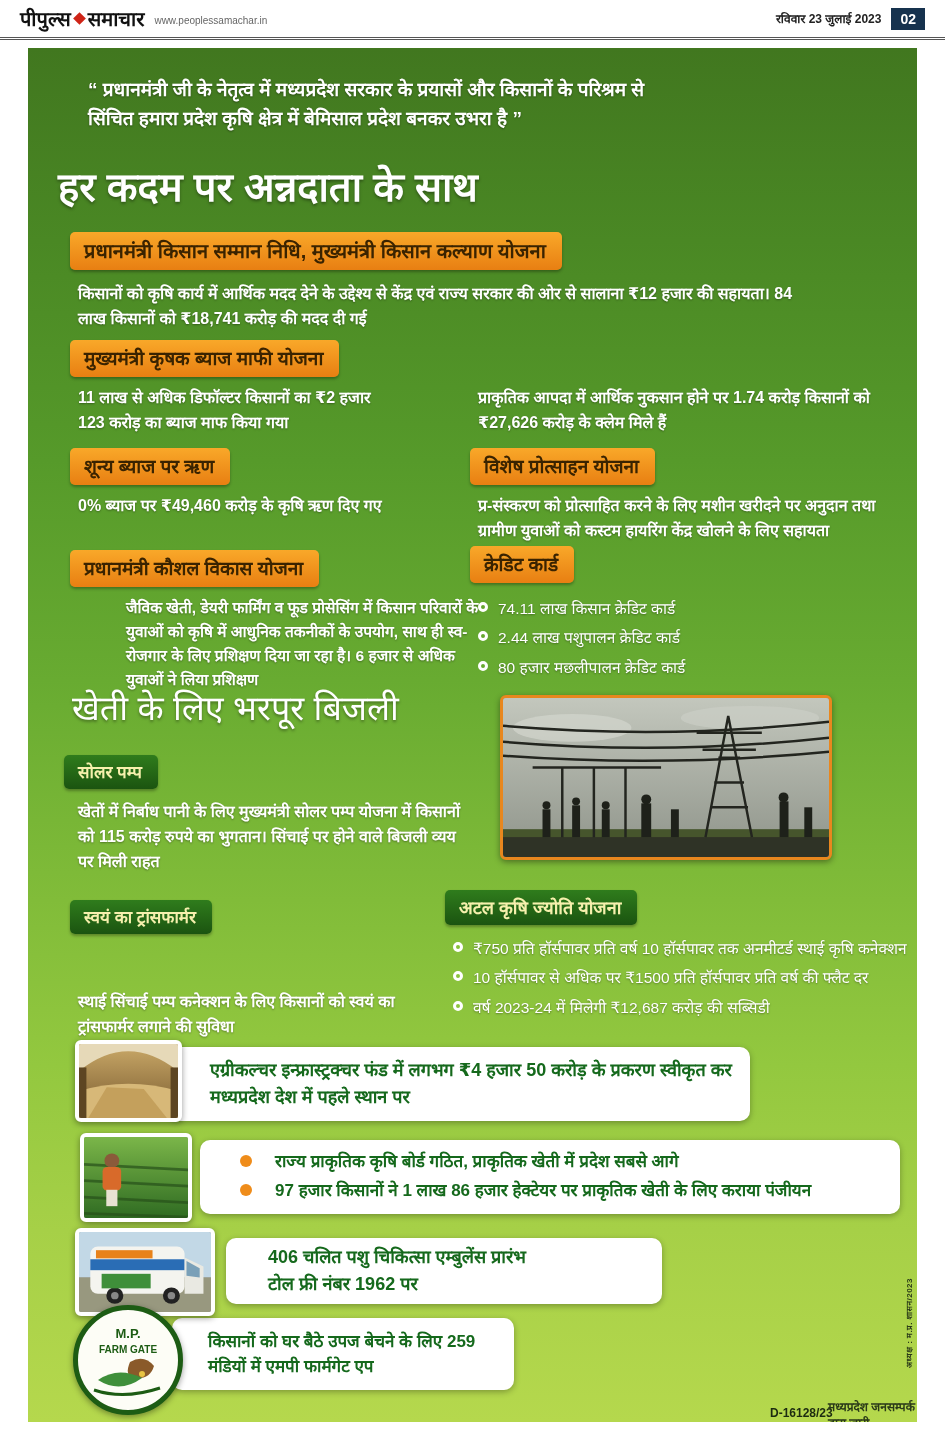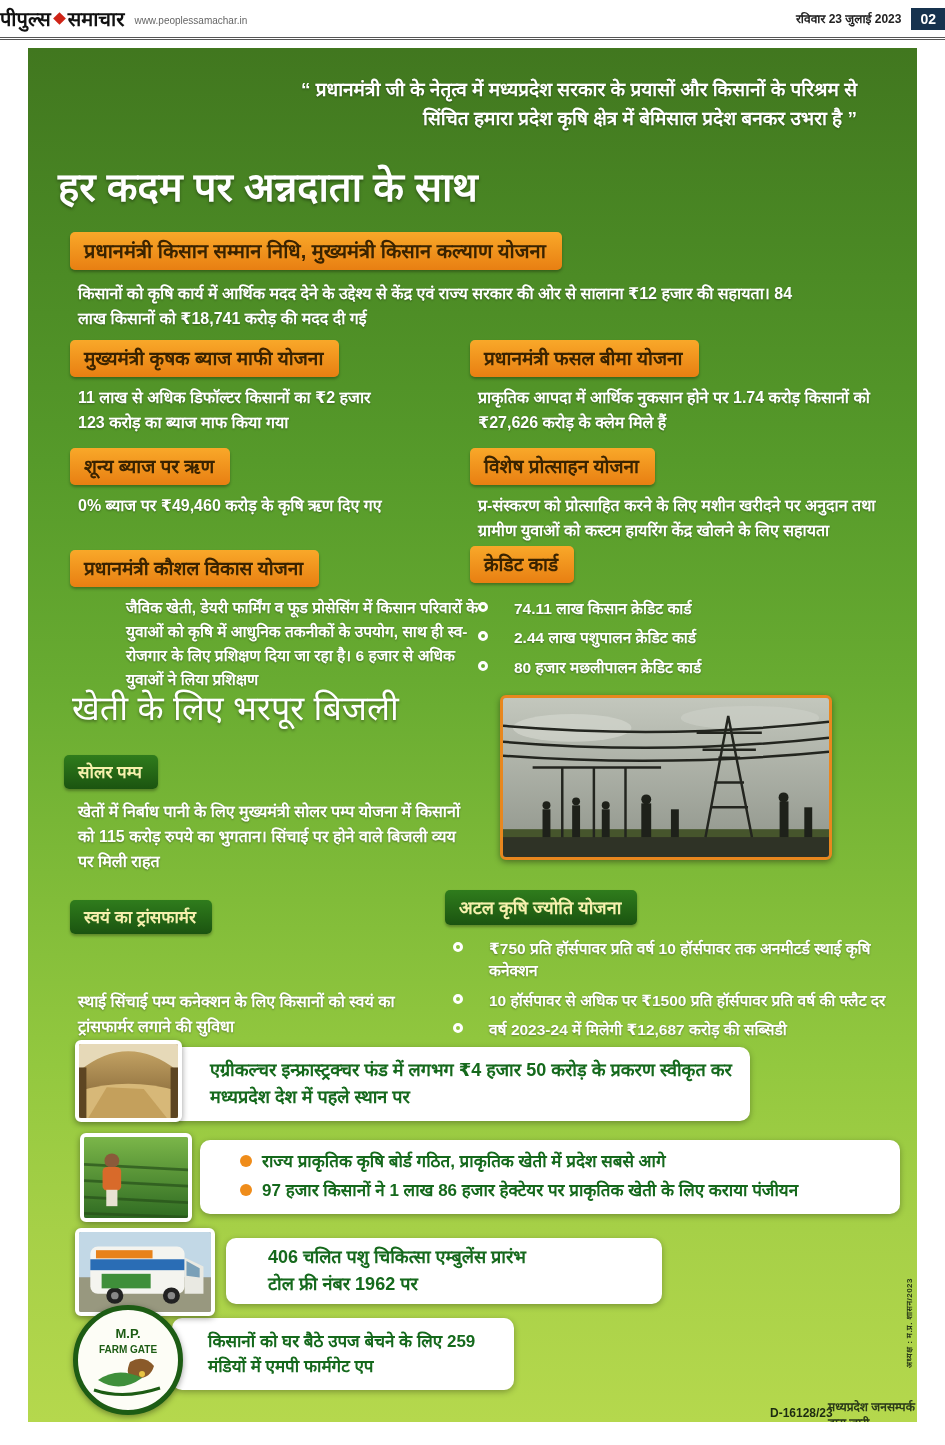--- a/index.html
+++ b/index.html
@@ -5,38 +5,38 @@
   * { margin:0; padding:0; box-sizing:border-box; }
   html,body { width:945px; height:1445px; }
   body {
     position:relative; background:#ffffff;
     font-family:"Liberation Sans","DejaVu Sans",sans-serif;
     overflow:hidden;
   }
   
   .masthead {
     position:absolute; left:0; top:0; width:945px; height:40px;
-    display:flex; align-items:center; padding:0 0;
+    display:flex; align-items:center; padding:0 20px;
     border-bottom:3px double #555; background:#fff;
   }
   .logo { display:flex; align-items:center; font-weight:800; font-size:20px; color:#111; }
   .logo .reddot { width:9px; height:9px; background:#cf2417; transform:rotate(45deg); margin:0 4px; }
   .website { font-size:10px; color:#666; margin-left:10px; margin-top:4px; }
   .mast-right { margin-left:auto; display:flex; align-items:center; gap:10px; }
   .mast-date { font-size:12px; font-weight:700; color:#222; }
   .page-num { background:#16324e; color:#fff; font-weight:700; font-size:14px; padding:3px 9px; }
 
   
   .ad {
     position:absolute; left:28px; top:48px; width:889px; height:1374px;
     background:linear-gradient(180deg,#41771f 0%,#4a8824 14%,#569a2a 30%,#68ab31 46%,#7eba38 60%,#93c83f 74%,#a6d047 86%,#b5d84d 100%);
     overflow:hidden;
   }
   .quote {
-    position:absolute; left:60px; top:28px; width:769px; text-align:right;
+    position:absolute; left:60px; top:28px; width:769px; text-align:left;
     color:#fff; font-weight:800; font-size:19px; line-height:1.5;
     text-shadow:0 1px 2px rgba(0,0,0,.4);
   }
   .h1 {
     position:absolute; left:30px; top:110px; color:#fff; font-weight:800;
     font-size:40px; text-shadow:0 2px 3px rgba(0,0,0,.35); white-space:nowrap;
   }
   .h2 {
     position:absolute; left:44px; top:636px; color:#fff; font-weight:400;
     font-size:34px; text-shadow:0 2px 3px rgba(0,0,0,.35); white-space:nowrap;
@@ -46,39 +46,39 @@
     padding:5px 16px 6px 14px; border-radius:5px;
     box-shadow:0 2px 3px rgba(0,0,0,.3);
   }
   .banner-orange { background:linear-gradient(180deg,#f9a829,#e87f12); color:#3a2300; }
   .banner-green  { background:linear-gradient(180deg,#2f7c1c,#1b5410); color:#f6f0ad; }
   .body-text {
     position:absolute; color:#fff; font-weight:600; font-size:16px; line-height:1.55;
     text-shadow:0 1px 2px rgba(0,0,0,.35);
   }
   .wlist { position:absolute; }
-  .wlist .item { display:flex; align-items:flex-start; gap:26px; margin-bottom:7px;
-    color:#fff; font-weight:700; font-size:15.5px; line-height:1.45;
+  .wlist .item { display:flex; align-items:flex-start; gap:10px; margin-bottom:7px;
+    color:#fff; font-weight:400; font-size:15.5px; line-height:1.45;
     text-shadow:0 1px 2px rgba(0,0,0,.35); }
   .ring { flex:none; width:10px; height:10px; border:3px solid #fff; border-radius:50%; margin-top:4px; }
 
   .photo {
     position:absolute; border:4px solid #fff; border-radius:6px;
     box-shadow:0 2px 6px rgba(0,0,0,.4); overflow:hidden; z-index:3; background:#999;
   }
   .photo svg { display:block; width:100%; height:100%; }
   .photo.substation { border:3px solid #e8871e; }
 
   .pcard {
     position:absolute; background:#fff; border-radius:10px;
     box-shadow:0 2px 6px rgba(0,0,0,.3); z-index:2;
     display:flex; flex-direction:column; justify-content:center;
   }
   .pcard .ctext { color:#15691c; font-weight:800; font-size:18px; line-height:1.5; padding:8px 18px 8px 40px; }
-  .pcard .citem { display:flex; align-items:flex-start; gap:10px; padding:2px 18px 2px 40px;
+  .pcard .citem { display:flex; align-items:flex-start; gap:23px; padding:2px 18px 2px 40px;
     color:#15691c; font-weight:800; font-size:17px; line-height:1.45; }
   .dot-orange { flex:none; width:12px; height:12px; background:#ef8c1a; border-radius:50%; margin-top:5px; }
 
   .logo-circle {
     position:absolute; z-index:3; border-radius:50%; background:#fdfdf6;
     border:5px solid #1d5c14; box-shadow:0 2px 6px rgba(0,0,0,.4); overflow:hidden;
   }
   .footer-d { position:absolute; font-weight:800; font-size:12px; color:#1c2b10; }
   .footer-credit { position:absolute; font-size:12px; color:#2a3a18; width:95px; line-height:1.3; font-weight:700; }
   .side-vertical {
@@ -108,21 +108,20 @@
     <div>“ प्रधानमंत्री जी के नेतृत्व में मध्यप्रदेश सरकार के प्रयासों और किसानों के परिश्रम से</div>
     <div>सिंचित हमारा प्रदेश कृषि क्षेत्र में बेमिसाल प्रदेश बनकर उभरा है ”</div>
   </div>
 
   <div class="h1">हर कदम पर अन्नदाता के साथ</div>
 
   <div class="banner-orange" style="left:42px; top:184px; font-size:20px;">प्रधानमंत्री किसान सम्मान निधि, मुख्यमंत्री किसान कल्याण योजना</div>
   <div class="body-text" style="left:50px; top:234px; width:716px;">किसानों को कृषि कार्य में आर्थिक मदद देने के उद्देश्य से केंद्र एवं राज्य सरकार की ओर से सालाना ₹12 हजार की सहायता। 84 लाख किसानों को ₹18,741 करोड़ की मदद दी गई</div>
 
   <div class="banner-orange" style="left:42px; top:292px;">मुख्यमंत्री कृषक ब्याज माफी योजना</div>
-  <div class="banner-orange" style="left:442px; top:292px;">प्रधानमंत्री फसल बीमा योजना</div>
   <div class="body-text" style="left:50px; top:338px; width:310px;">11 लाख से अधिक डिफॉल्टर किसानों का ₹2 हजार 123 करोड़ का ब्याज माफ किया गया</div>
   <div class="body-text" style="left:450px; top:338px; width:400px;">प्राकृतिक आपदा में आर्थिक नुकसान होने पर 1.74 करोड़ किसानों को ₹27,626 करोड़ के क्लेम मिले हैं</div>
 
   <div class="banner-orange" style="left:42px; top:400px;">शून्य ब्याज पर ऋण</div>
   <div class="banner-orange" style="left:442px; top:400px;">विशेष प्रोत्साहन योजना</div>
   <div class="body-text" style="left:50px; top:446px; width:360px;">0% ब्याज पर ₹49,460 करोड़ के कृषि ऋण दिए गए</div>
   <div class="body-text" style="left:450px; top:446px; width:420px;">प्र-संस्करण को प्रोत्साहित करने के लिए मशीन खरीदने पर अनुदान तथा ग्रामीण युवाओं को कस्टम हायरिंग केंद्र खोलने के लिए सहायता</div>
 
   <div class="banner-orange" style="left:42px; top:502px;">प्रधानमंत्री कौशल विकास योजना</div>
   <div class="banner-orange" style="left:442px; top:498px;">क्रेडिट कार्ड</div>

